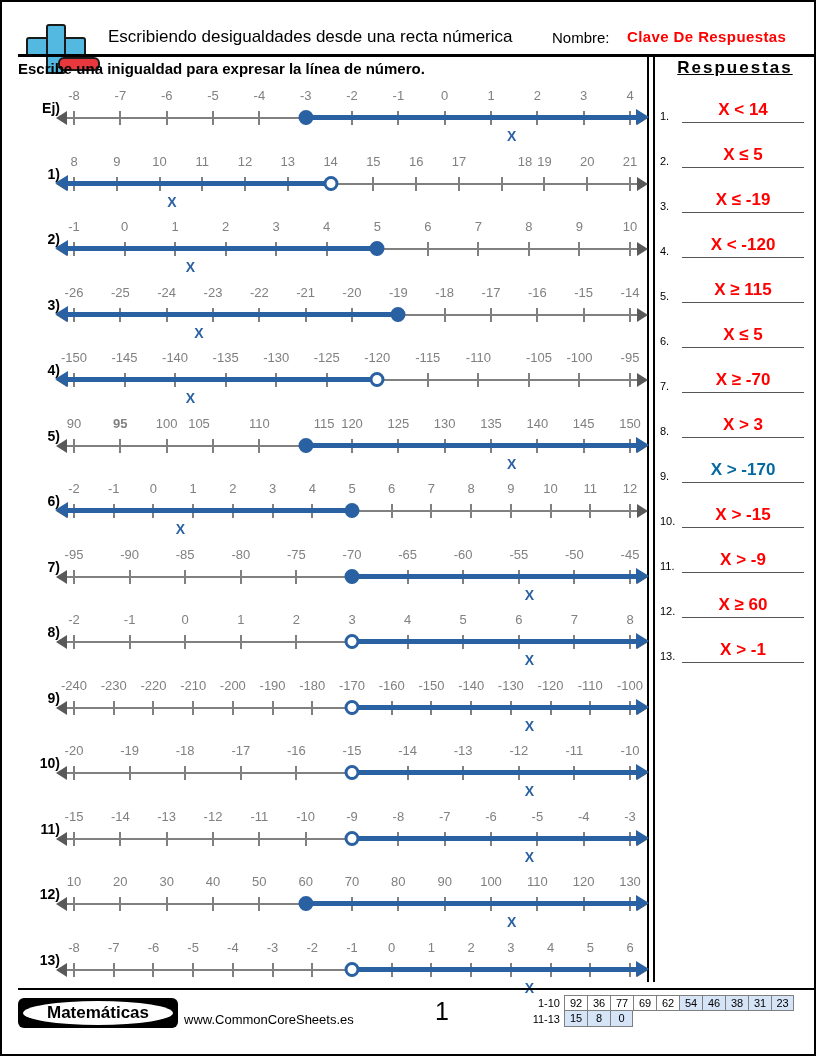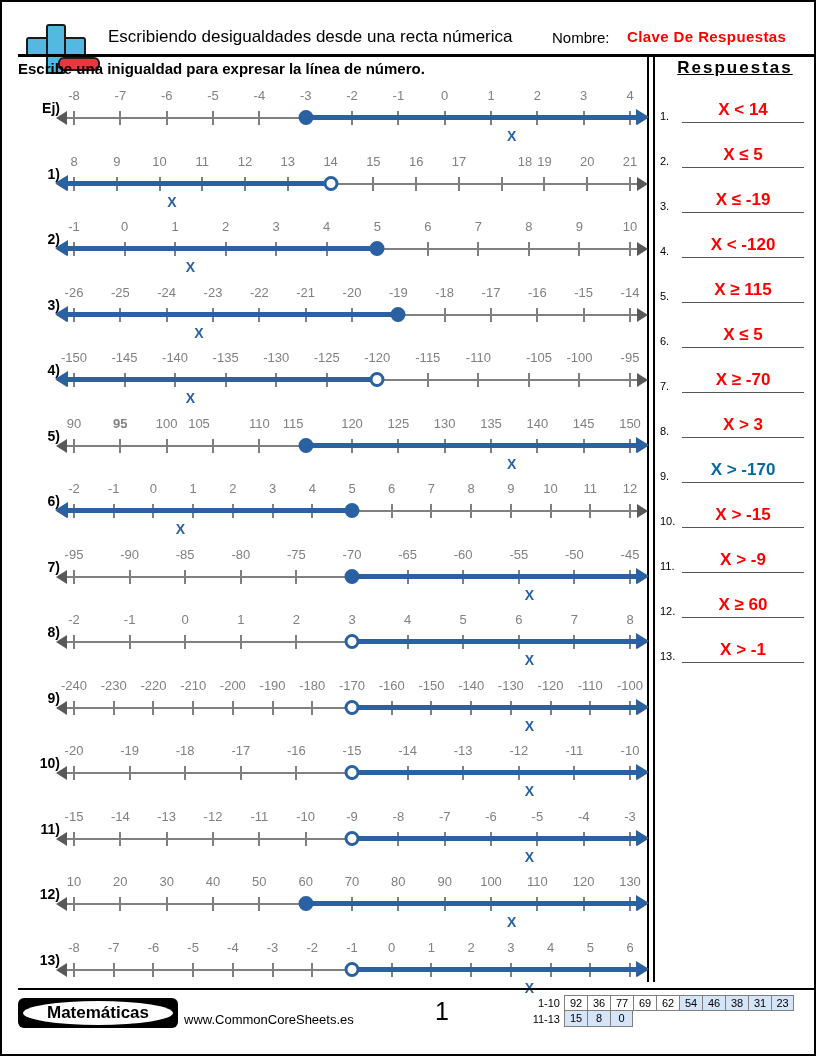--- a/index.html
+++ b/index.html
@@ -426,21 +426,21 @@
       </div>
       <div class="problem">
         <div class="pnum">5)</div>
         <div class="nl">
           <div class="nl-labels">
             <div class="nl-label" style="left: 8px;">90</div>
             <div class="nl-label" style="left: 54.3333px; font-weight: bold;">95</div>
             <div class="nl-label" style="left: 100.667px;">100</div>
             <div class="nl-label" style="left: 133px;">105</div>
             <div class="nl-label" style="left: 193.333px;">110</div>
-            <div class="nl-label" style="left: 227px;">115</div>
+            <div class="nl-label" style="left: 258px;">115</div>
             <div class="nl-label" style="left: 286px;">120</div>
             <div class="nl-label" style="left: 332.333px;">125</div>
             <div class="nl-label" style="left: 378.667px;">130</div>
             <div class="nl-label" style="left: 425px;">135</div>
             <div class="nl-label" style="left: 471.333px;">140</div>
             <div class="nl-label" style="left: 517.667px;">145</div>
             <div class="nl-label" style="left: 564px;">150</div>
           </div>
           <div class="nl-axis"></div>
           <div class="nl-tick" style="left: 7px;"></div>

